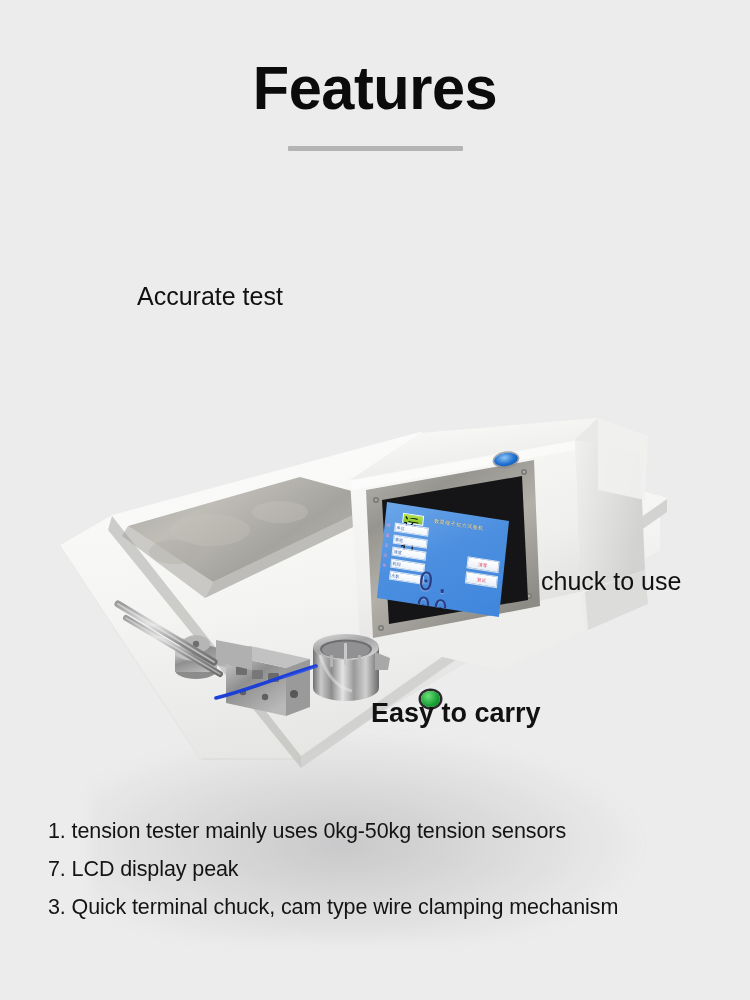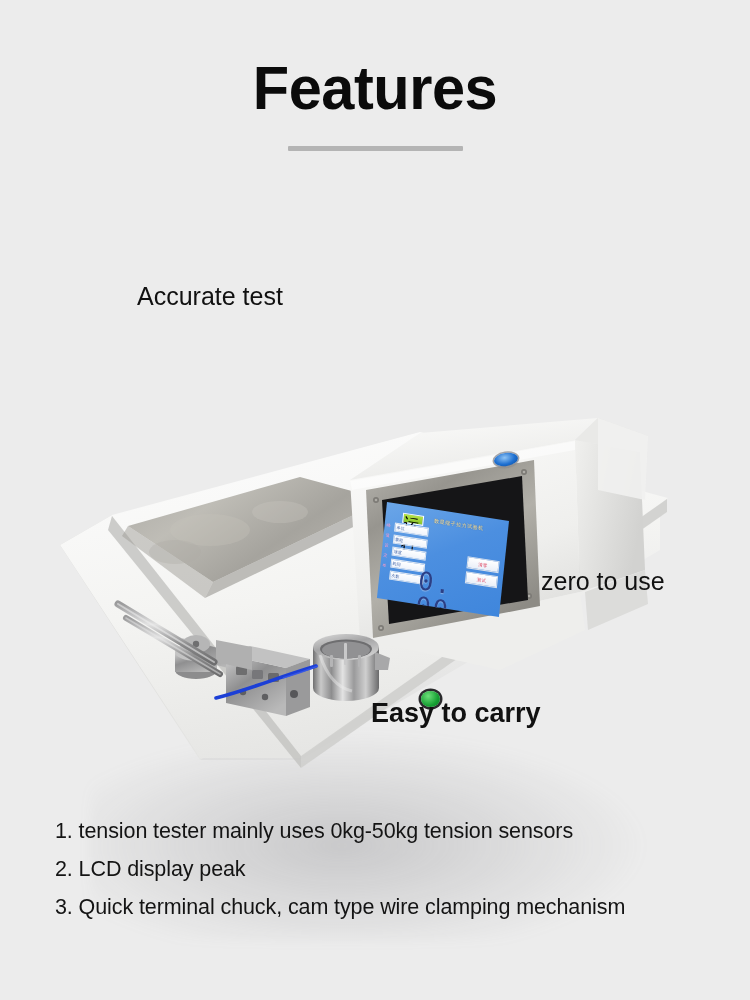--- a/index.html
+++ b/index.html
@@ -38,21 +38,21 @@
     line-height:1;
     white-space:nowrap;
     font-family:"Liberation Sans","DejaVu Sans",sans-serif;
   }
   .callout-accurate{left:93px;top:284px;margin-left:44px;}
   .callout-easyuse{left:541px;top:569px;}
   .callout-easycarry{left:371px;top:700px;font-size:27px;font-weight:bold;}
 
   
   .feature-list{
-    position:absolute;left:55px;top:812px;width:690px;
+    position:absolute;left:48px;top:812px;width:690px;
   }
   .feature-item{
     font-size:21.5px;
     line-height:38px;
     color:#141414;
     white-space:nowrap;
     font-family:"Liberation Sans","DejaVu Sans",sans-serif;
     letter-spacing:-0.1px;
   }
 
@@ -355,22 +355,22 @@
 
         <div class="lcd-reading">0. 00</div>
       </div>
     </div>
 
     <div class="green-button"></div>
     <div class="head-emblem"></div>
   </div>
 
   <div class="callout callout-accurate">Accurate test</div>
-  <div class="callout callout-easyuse">zero to use</div>
+  <div class="callout callout-easyuse">chuck to use</div>
   <div class="callout callout-easycarry">Easy to carry</div>
 
   <div class="feature-list">
     <div class="feature-item">1. tension tester mainly uses 0kg-50kg tension sensors</div>
-    <div class="feature-item">2. LCD display peak</div>
+    <div class="feature-item">7. LCD display peak</div>
     <div class="feature-item">3. Quick terminal chuck, cam type wire clamping mechanism</div>
   </div>
 
 </div>
 
 </body></html>

